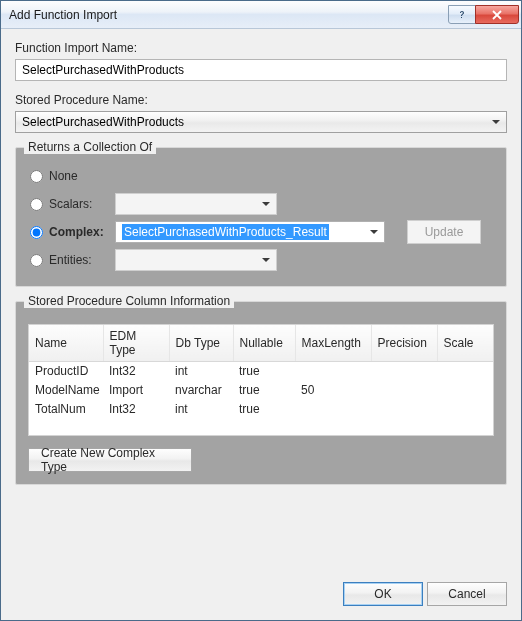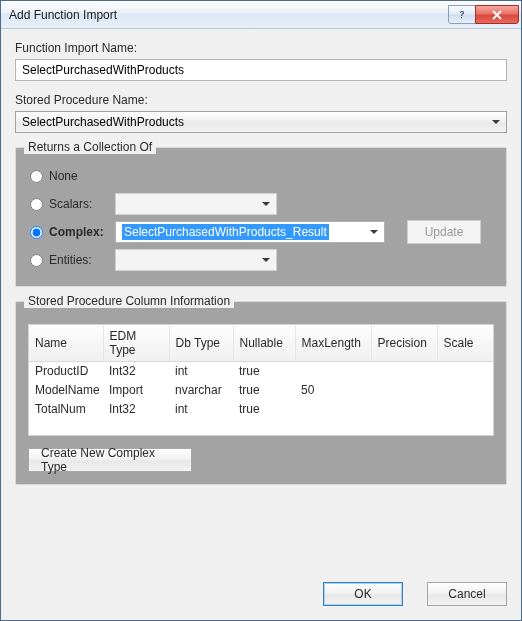--- a/index.html
+++ b/index.html
@@ -29,21 +29,21 @@
   .drop.wide .sel { background: #3399ff; color: #fff; padding: 0 2px; display:inline-block; line-height:16px; }
   .btn { height: 24px; border: 1px solid #a6a6a6; background: linear-gradient(to bottom,#fefefe 0%,#f2f2f2 45%,#e8e8e8 55%,#f2f2f2 100%); border-radius: 0; padding: 0 12px; color: #2a2a2a; cursor: default; display:inline-flex; align-items:center; justify-content:center; }
   .btn.disabled { color: #9a9a9a; border-color: #cfcfcf; background: #f4f4f4; }
   .btn.default { border: 1px solid #3c7fbf; box-shadow: 0 0 0 1px #a7d1f3 inset; }
   .update-slot { flex: 0 0 74px; margin-left: 22px; }
   .grid-wrap { border: 1px solid #d3d3d3; background: #fff; margin-top: 8px; height: 112px; overflow: hidden; }
   table.grid { width: 100%; border-collapse: collapse; table-layout: fixed; }
   table.grid th { text-align: left; font-weight: normal; background: linear-gradient(to bottom,#fdfdfd,#f0f0f0); border-bottom: 1px solid #d8d8d8; border-right: 1px solid #e6e6e6; padding: 4px 6px; color: #2a2a2a; height: 22px; }
   table.grid th:last-child { border-right: none; }
   table.grid td { padding: 2px 6px; color: #2a2a2a; height: 19px; white-space: nowrap; overflow: hidden; }
-  .footer { margin-top: auto; padding-top: 14px; display: flex; justify-content: flex-end; gap: 24px; }
+  .footer { margin-top: auto; padding-top: 14px; display: flex; justify-content: flex-end; gap: 4px; }
   .footer .btn { width: 80px; }
   .spacer-12 { height: 12px; }
   .col-name{width:74px}.col-edm{width:66px}.col-db{width:64px}.col-null{width:62px}.col-max{width:76px}.col-prec{width:66px}.col-scale{width:auto}
 </style>
 </head>
 <body>
 
 <div class="window">
 
   <div class="titlebar">

